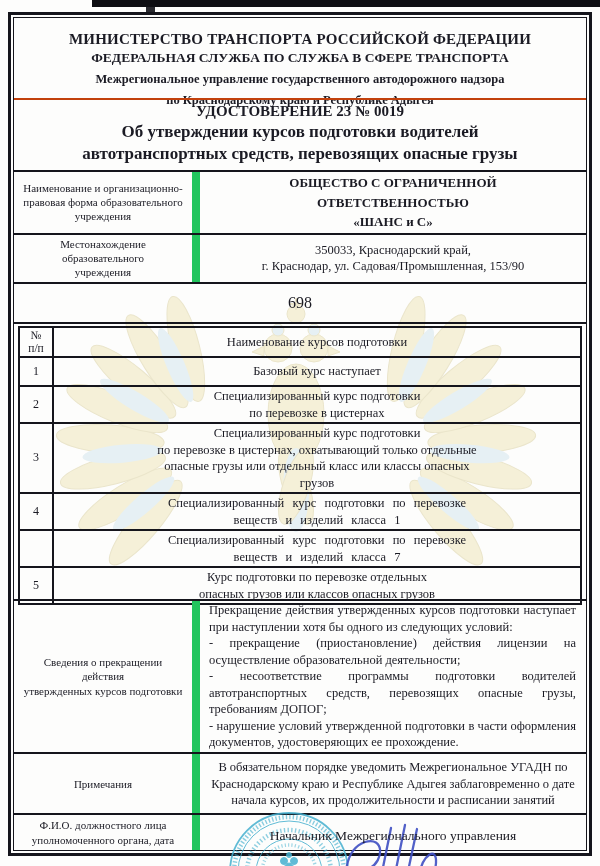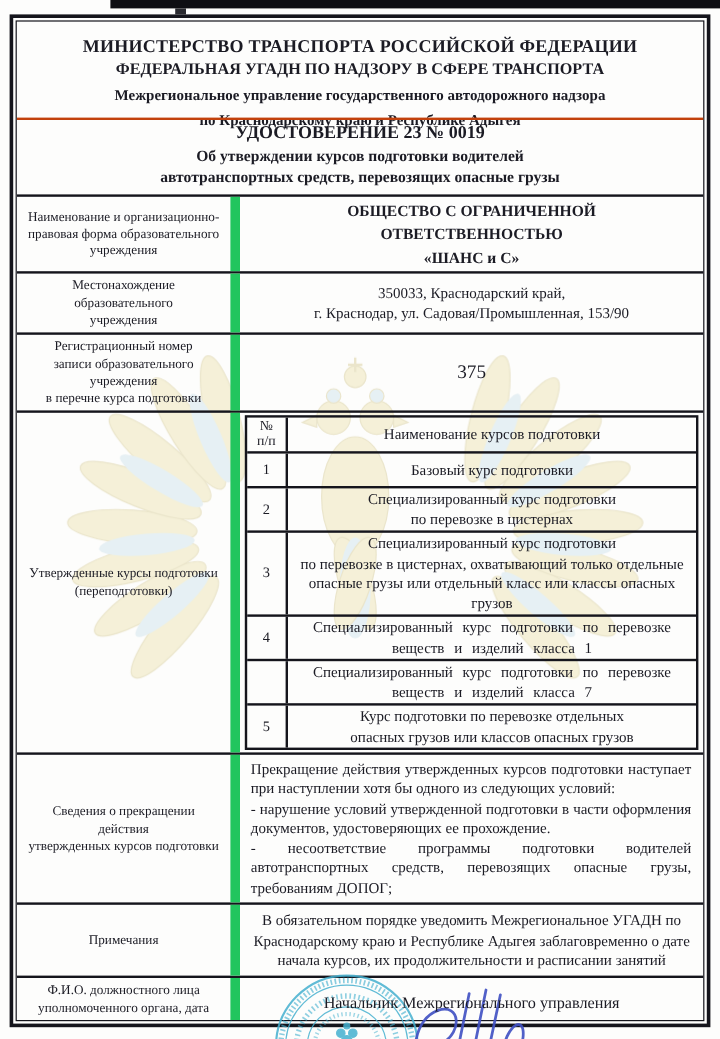--- a/index.html
+++ b/index.html
@@ -15,21 +15,21 @@
     display:flex;flex-direction:column;background:transparent;}
   .watermark{position:absolute;left:0;top:228px;width:100%;height:352px;pointer-events:none;z-index:0;}
   .content{position:relative;z-index:1;display:flex;flex-direction:column;height:100%;justify-content:space-between;}
   .hdr{text-align:center;padding-top:13px;height:80px;box-sizing:border-box;font-weight:bold;}
   .hdr-l1{font-size:15px;letter-spacing:.2px;}
   .hdr-l2{font-size:13.5px;margin-top:2px;}
   .hdr-l3,.hdr-l4{font-size:12.5px;margin-top:6px;}
   .titlebox{border-top:2px solid #c2410c;border-bottom:2px solid #15151c;text-align:center;
     padding:3px 0 6px;font-weight:bold;}
   .title-main{font-size:15px;}
-  .title-sub{font-size:13px;margin-top:2px;}
+  .title-sub{font-size:17px;margin-top:2px;}
   .trow{display:flex;border-bottom:2px solid #15151c;box-sizing:border-box;position:relative;}
   .trow:last-child{border-bottom:none;flex:1;}
   .tlabel{flex:0 0 186px;border-right:8px solid #22c55e;display:flex;align-items:center;
     justify-content:center;text-align:center;font-size:11px;line-height:1.3;padding:3px 8px;
     box-sizing:border-box;white-space:pre-line;}
   .tvalue{flex:1;display:flex;flex-direction:column;align-items:center;justify-content:center;
     text-align:center;font-size:12.5px;line-height:1.32;padding:2px 24px;box-sizing:border-box;}
   .org{font-weight:bold;font-size:13px;line-height:1.5;white-space:pre-line;}
   .addr{white-space:pre-line;}
   .regnum{font-size:16px;}
@@ -114,21 +114,21 @@
         <circle cx="300" cy="84" r="6" fill="#cfe2ec" stroke="#d8cd9b"></circle>
         <circle cx="282" cy="68" r="9" fill="#ece3b4" stroke="#d8cd9b"></circle>
         <path d="M282 52 v12 M276 58 h12" stroke="#d8cd9b" stroke-width="2" fill="none"></path>
       </g>
     </svg>
 
     <div class="content">
 
       <div class="hdr">
         <div class="hdr-l1">МИНИСТЕРСТВО ТРАНСПОРТА РОССИЙСКОЙ ФЕДЕРАЦИИ</div>
-        <div class="hdr-l2">ФЕДЕРАЛЬНАЯ УГАДН ПО НАДЗОРУ В СФЕРЕ ТРАНСПОРТА</div>
+        <div class="hdr-l2">ФЕДЕРАЛЬНАЯ СЛУЖБА ПО СЛУЖБА В СФЕРЕ ТРАНСПОРТА</div>
         <div class="hdr-l3">Межрегиональное управление государственного автодорожного надзора</div>
         <div class="hdr-l4">по Краснодарскому краю и Республике Адыгея</div>
       </div>
 
       <div class="titlebox">
         <div class="title-main">УДОСТОВЕРЕНИЕ 23 № 0019</div>
         <div class="title-sub">Об утверждении курсов подготовки водителей</div>
         <div class="title-sub">автотранспортных средств, перевозящих опасные грузы</div>
       </div>
 
@@ -145,41 +145,36 @@
       <div class="trow r2">
         <div class="tlabel">Местонахождение образовательного
 учреждения</div>
         <div class="tvalue">
             <div class="addr">350033, Краснодарский край,
 г. Краснодар, ул. Садовая/Промышленная, 153/90</div>
           </div>
       </div>
 
       <div class="trow r3">
-        <div class="tlabel">Регистрационный номер
-записи образовательного учреждения
-в перечне курса подготовки</div>
         <div class="tvalue">
-            <div class="regnum">375</div>
+            <div class="regnum">698</div>
           </div>
       </div>
 
       <div class="trow r4">
-        <div class="tlabel">Утвержденные курсы подготовки
-(переподготовки)</div>
         <div class="tvalue courses-holder">
           <div class="courses">
             <div class="crow chead">
               <div class="cnum">№
 п/п</div>
               <div class="cname">Наименование курсов подготовки</div>
             </div>
             <div class="crow c1">
               <div class="cnum">1</div>
-              <div class="cname">Базовый курс подготовки</div>
+              <div class="cname">Базовый курс наступает</div>
             </div>
             <div class="crow c2">
               <div class="cnum">2</div>
               <div class="cname">Специализированный курс подготовки
 по перевозке в цистернах</div>
             </div>
             <div class="crow c3">
               <div class="cnum">3</div>
               <div class="cname">Специализированный курс подготовки
 по перевозке в цистернах, охватывающий только отдельные
@@ -203,22 +198,23 @@
             </div>
           </div>
         </div>
       </div>
 
       <div class="trow r5">
         <div class="tlabel">Сведения о прекращении действия
 утвержденных курсов подготовки</div>
         <div class="tvalue cond">
           <p>Прекращение действия утвержденных курсов подготовки наступает при наступлении хотя бы одного из следующих условий:</p>
+          <p>- прекращение (приостановление) действия лицензии на осуществление образовательной деятельности;</p>
+          <p>- несоответствие программы подготовки водителей автотранспортных средств, перевозящих опасные грузы, требованиям ДОПОГ;</p>
           <p>- нарушение условий утвержденной подготовки в части оформления документов, удостоверяющих ее прохождение.</p>
-          <p>- несоответствие программы подготовки водителей автотранспортных средств, перевозящих опасные грузы, требованиям ДОПОГ;</p>
         </div>
       </div>
 
       <div class="trow r6">
         <div class="tlabel">Примечания</div>
         <div class="tvalue note-val">
             <div>В обязательном порядке уведомить Межрегиональное УГАДН по Краснодарскому краю и Республике Адыгея заблаговременно о дате начала курсов, их продолжительности и расписании занятий</div>
           </div>
       </div>
 

